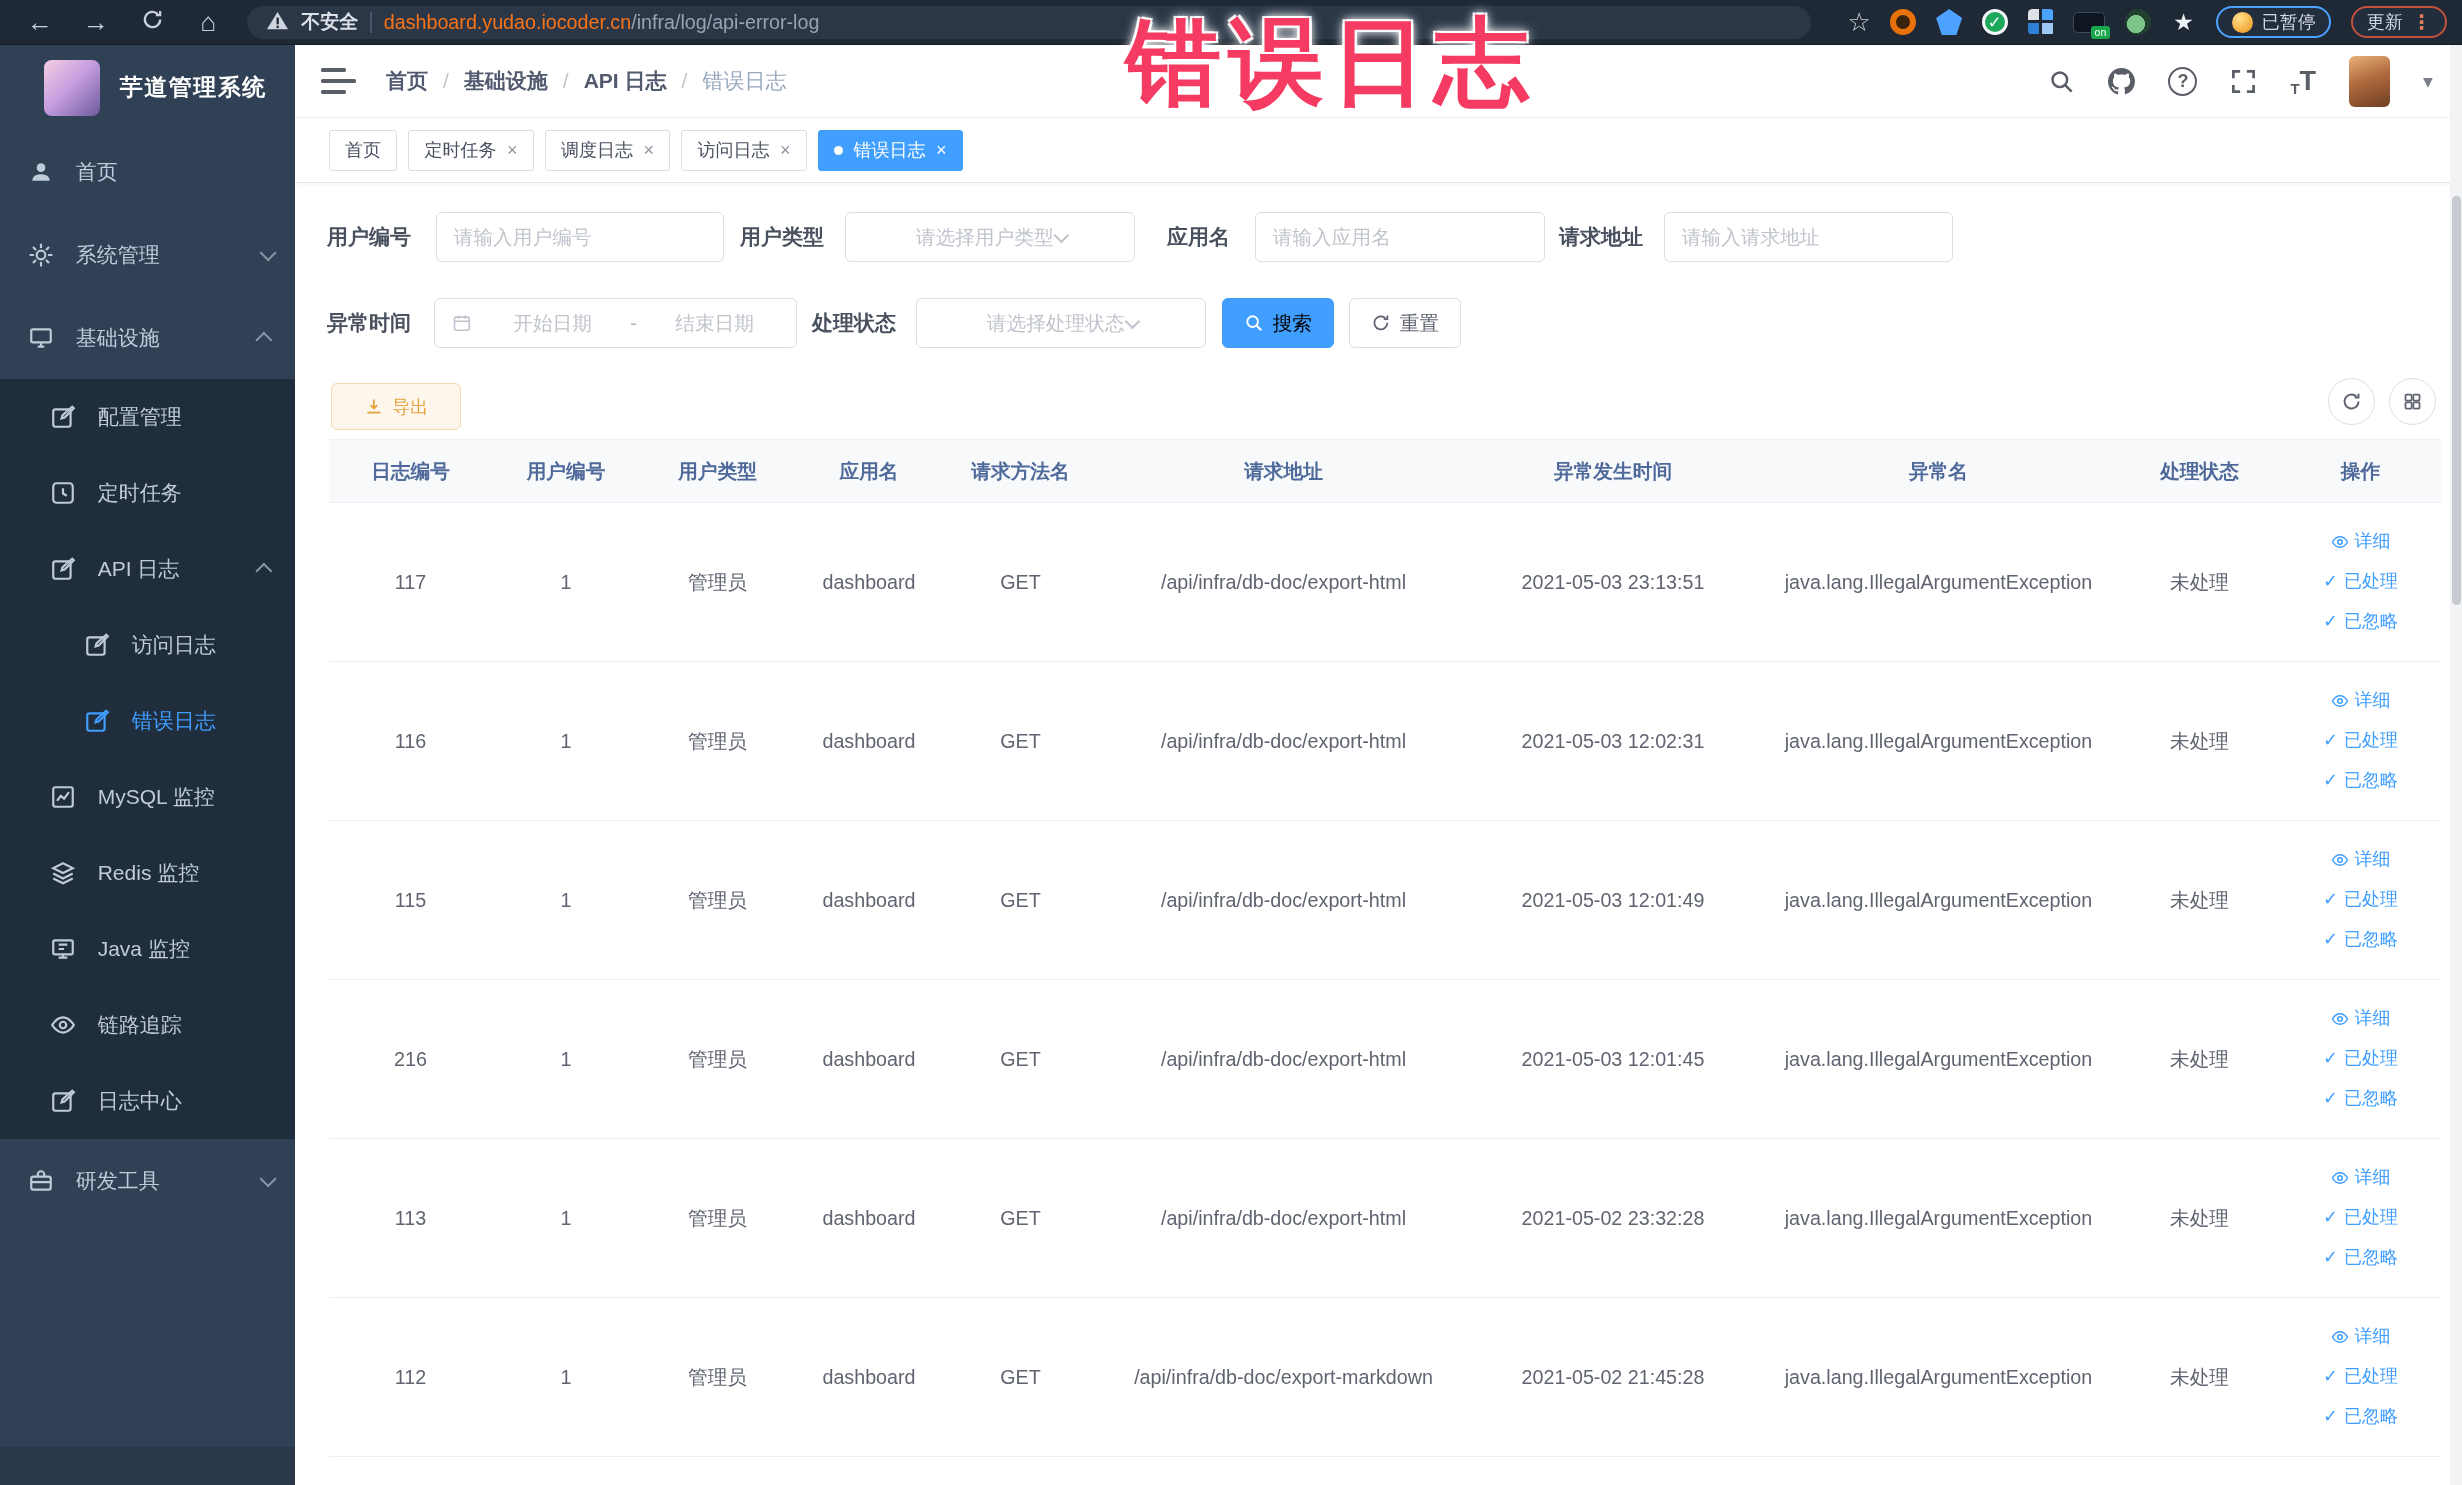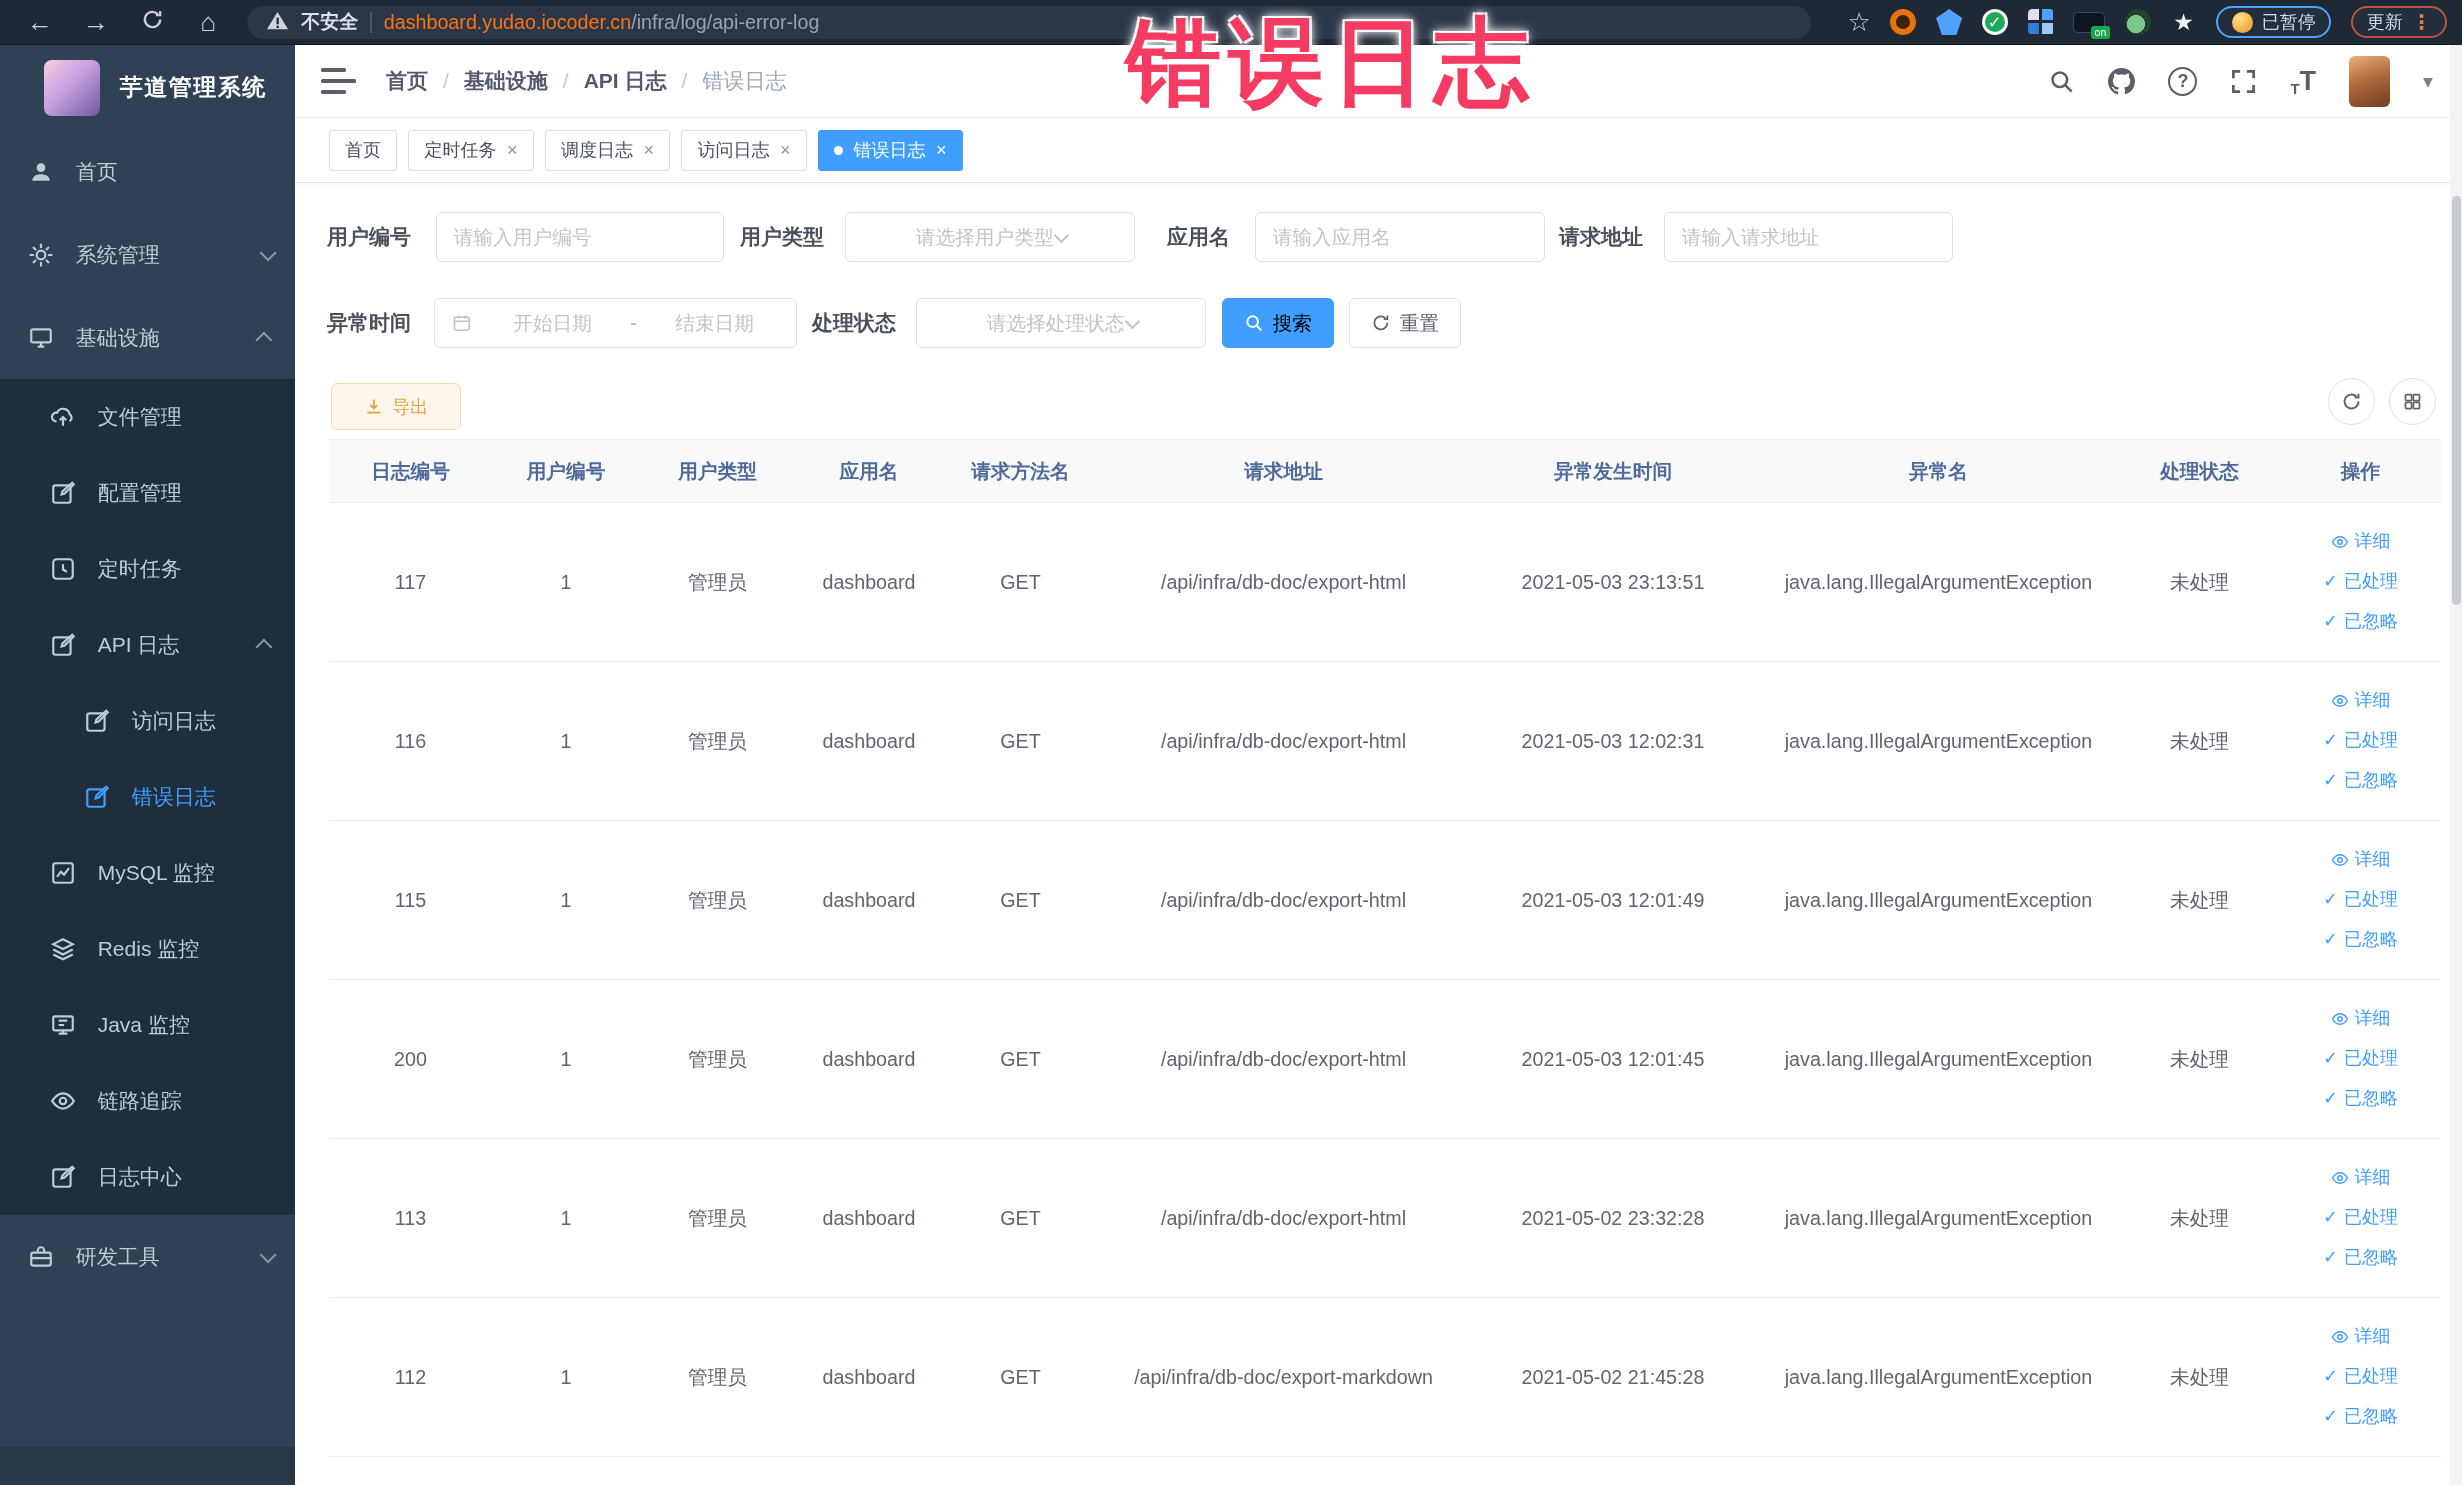--- a/index.html
+++ b/index.html
@@ -209,29 +209,20 @@
           </svg>
       </span>
       <span>基础设施</span>
       <span class="chev up"></span>
     </div>
 
     <div class="submenu">
       <div class="mi">
         <span class="sic">
           <svg viewBox="0 0 24 24" fill="none" stroke="#bfcbd9" stroke-width="2">
-              <path d="M6 16a4 4 0 1 1 .6-7.9A6 6 0 0 1 18 9.2 3.9 3.9 0 0 1 18 16"></path>
-              <path d="M12 12v8M9 15l3-3 3 3"></path>
-            </svg>
-        </span>
-        <span>文件管理</span>
-      </div>
-      <div class="mi">
-        <span class="sic">
-          <svg viewBox="0 0 24 24" fill="none" stroke="#bfcbd9" stroke-width="2">
               <rect x="3" y="5" width="16" height="16" rx="2"></rect>
               <path d="M20.5 2.5l1.5 1.5-8.5 8.5-2.8.8.8-2.8z"></path>
             </svg>
         </span>
         <span>配置管理</span>
       </div>
       <div class="mi">
         <span class="sic">
           <svg viewBox="0 0 24 24" fill="none" stroke="#bfcbd9" stroke-width="2">
               <rect x="3" y="3" width="18" height="18" rx="3"></rect>
@@ -557,21 +548,21 @@
               <span>已处理</span>
             </span>
           <span class="alink">
               <span class="chk">✓</span>
               <span>已忽略</span>
             </span>
         </span>
       </div>
 
       <div class="trow">
-        <span class="cell c1">200</span>
+        <span class="cell c1">216</span>
         <span class="cell c2">1</span>
         <span class="cell c3">管理员</span>
         <span class="cell c4">dashboard</span>
         <span class="cell c5">GET</span>
         <span class="cell c6">/api/infra/db-doc/export-html</span>
         <span class="cell c7">2021-05-03 12:01:45</span>
         <span class="cell c8">java.lang.IllegalArgumentException</span>
         <span class="cell c9">未处理</span>
         <span class="cell c10 acts">
           <span class="alink">

